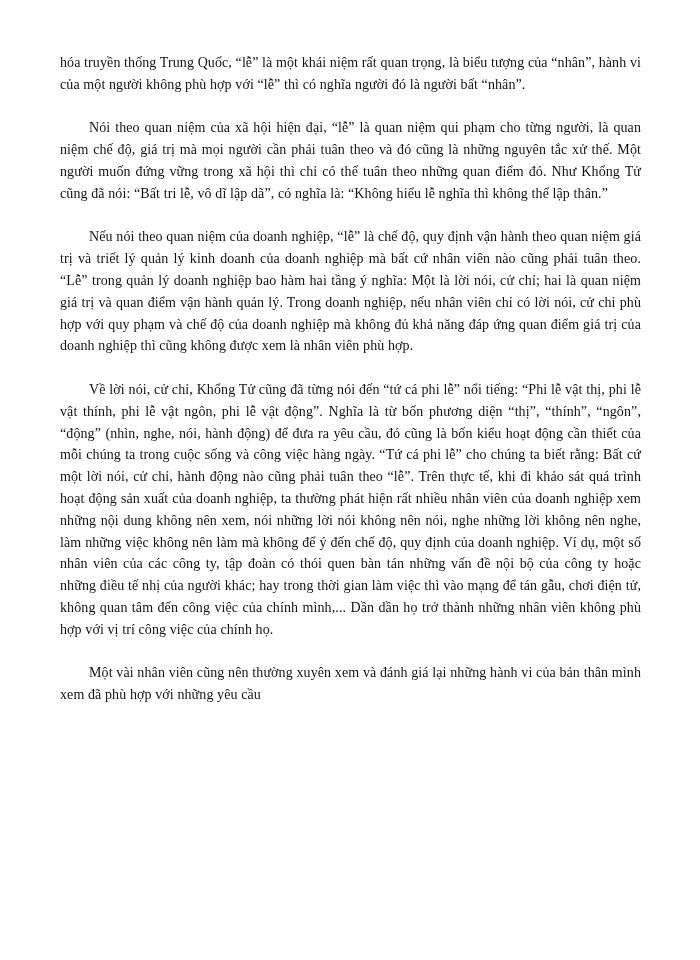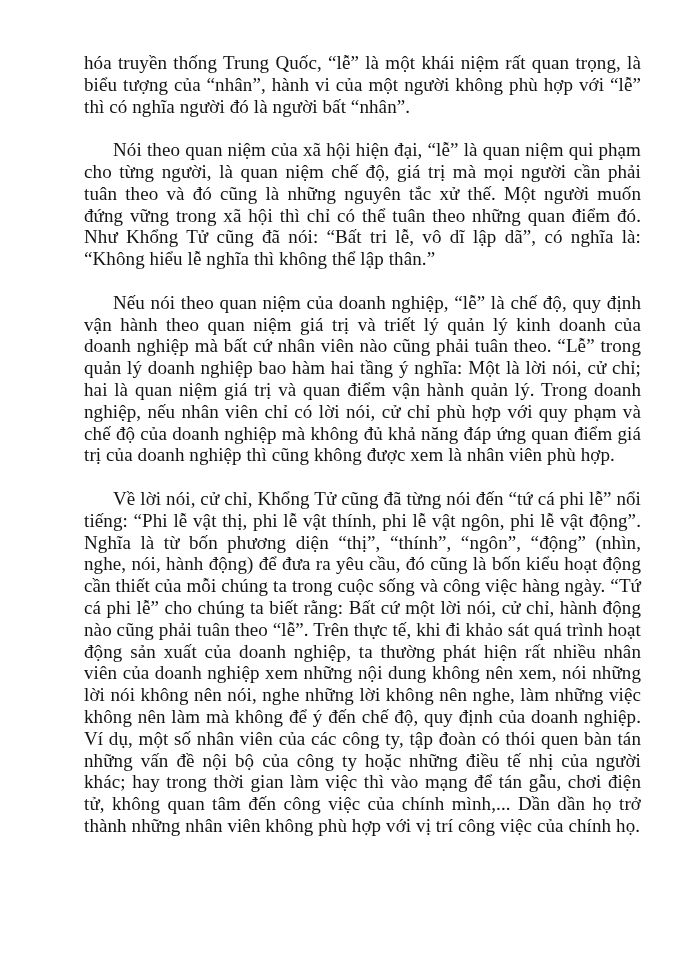--- a/index.html
+++ b/index.html
@@ -14,25 +14,24 @@
     font-family: "Liberation Serif", "DejaVu Serif", serif;
   }
   .page {
     box-sizing: border-box;
     width: 700px;
     height: 960px;
     padding: 52px 59px 30px 60px;
     color: #131313;
   }
   .page-text {
-    font-size: 19px;
+    font-size: 14px;
     line-height: 21.8px;
     text-align: justify;
     letter-spacing: 0.1px;
-    margin-left: 24px;
   }
   p.para {
     margin: 0 0 21.8px 0;
     text-indent: 29px;
   }
   p.para.continuation {
     text-indent: 0;
   }
   p.para:last-child {
     margin-bottom: 0;
@@ -40,14 +39,15 @@
 </style>
 </head>
 <body>
 
 <div class="page">
   <div class="page-text">
     <p class="para continuation">hóa truyền thống Trung Quốc, “lễ” là một khái niệm rất quan trọng, là biểu tượng của “nhân”, hành vi của một người không phù hợp với “lễ” thì có nghĩa người đó là người bất “nhân”.</p>
     <p class="para">Nói theo quan niệm của xã hội hiện đại, “lễ” là quan niệm qui phạm cho từng người, là quan niệm chế độ, giá trị mà mọi người cần phải tuân theo và đó cũng là những nguyên tắc xử thế. Một người muốn đứng vững trong xã hội thì chỉ có thể tuân theo những quan điểm đó. Như Khổng Tử cũng đã nói: “Bất tri lễ, vô dĩ lập dã”, có nghĩa là: “Không hiểu lễ nghĩa thì không thể lập thân.”</p>
     <p class="para">Nếu nói theo quan niệm của doanh nghiệp, “lễ” là chế độ, quy định vận hành theo quan niệm giá trị và triết lý quản lý kinh doanh của doanh nghiệp mà bất cứ nhân viên nào cũng phải tuân theo. “Lễ” trong quản lý doanh nghiệp bao hàm hai tầng ý nghĩa: Một là lời nói, cử chỉ; hai là quan niệm giá trị và quan điểm vận hành quản lý. Trong doanh nghiệp, nếu nhân viên chỉ có lời nói, cử chỉ phù hợp với quy phạm và chế độ của doanh nghiệp mà không đủ khả năng đáp ứng quan điểm giá trị của doanh nghiệp thì cũng không được xem là nhân viên phù hợp.</p>
     <p class="para">Về lời nói, cử chỉ, Khổng Tử cũng đã từng nói đến “tứ cá phi lễ” nổi tiếng: “Phi lễ vật thị, phi lễ vật thính, phi lễ vật ngôn, phi lễ vật động”. Nghĩa là từ bốn phương diện “thị”, “thính”, “ngôn”, “động” (nhìn, nghe, nói, hành động) để đưa ra yêu cầu, đó cũng là bốn kiểu hoạt động cần thiết của mỗi chúng ta trong cuộc sống và công việc hàng ngày. “Tứ cá phi lễ” cho chúng ta biết rằng: Bất cứ một lời nói, cử chỉ, hành động nào cũng phải tuân theo “lễ”. Trên thực tế, khi đi khảo sát quá trình hoạt động sản xuất của doanh nghiệp, ta thường phát hiện rất nhiều nhân viên của doanh nghiệp xem những nội dung không nên xem, nói những lời nói không nên nói, nghe những lời không nên nghe, làm những việc không nên làm mà không để ý đến chế độ, quy định của doanh nghiệp. Ví dụ, một số nhân viên của các công ty, tập đoàn có thói quen bàn tán những vấn đề nội bộ của công ty hoặc những điều tế nhị của người khác; hay trong thời gian làm việc thì vào mạng để tán gẫu, chơi điện tử, không quan tâm đến công việc của chính mình,... Dần dần họ trở thành những nhân viên không phù hợp với vị trí công việc của chính họ.</p>
+    <p class="para">Một vài nhân viên cũng nên thường xuyên xem và đánh giá lại những hành vi của bản thân mình xem đã phù hợp với những yêu cầu</p>
   </div>
 </div>
 
 </body></html>

